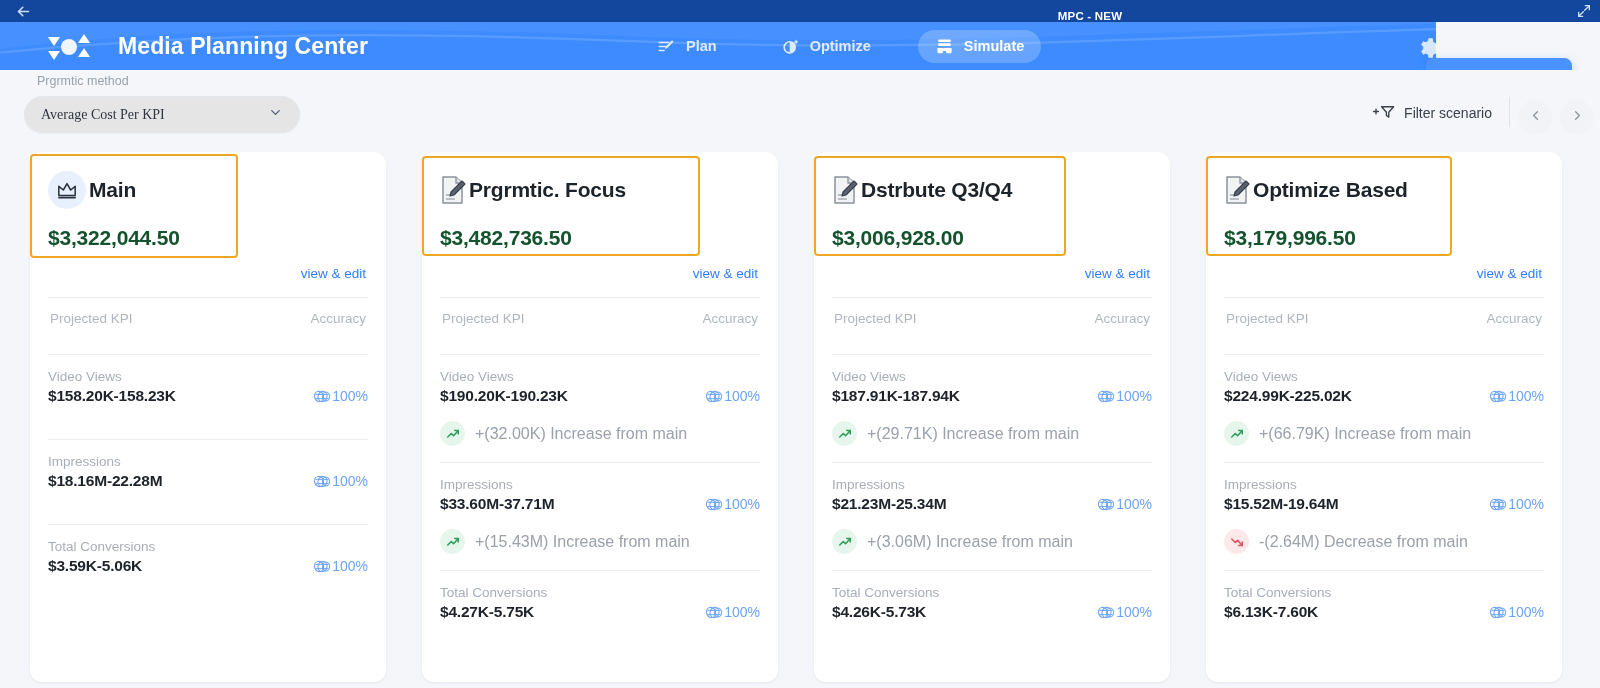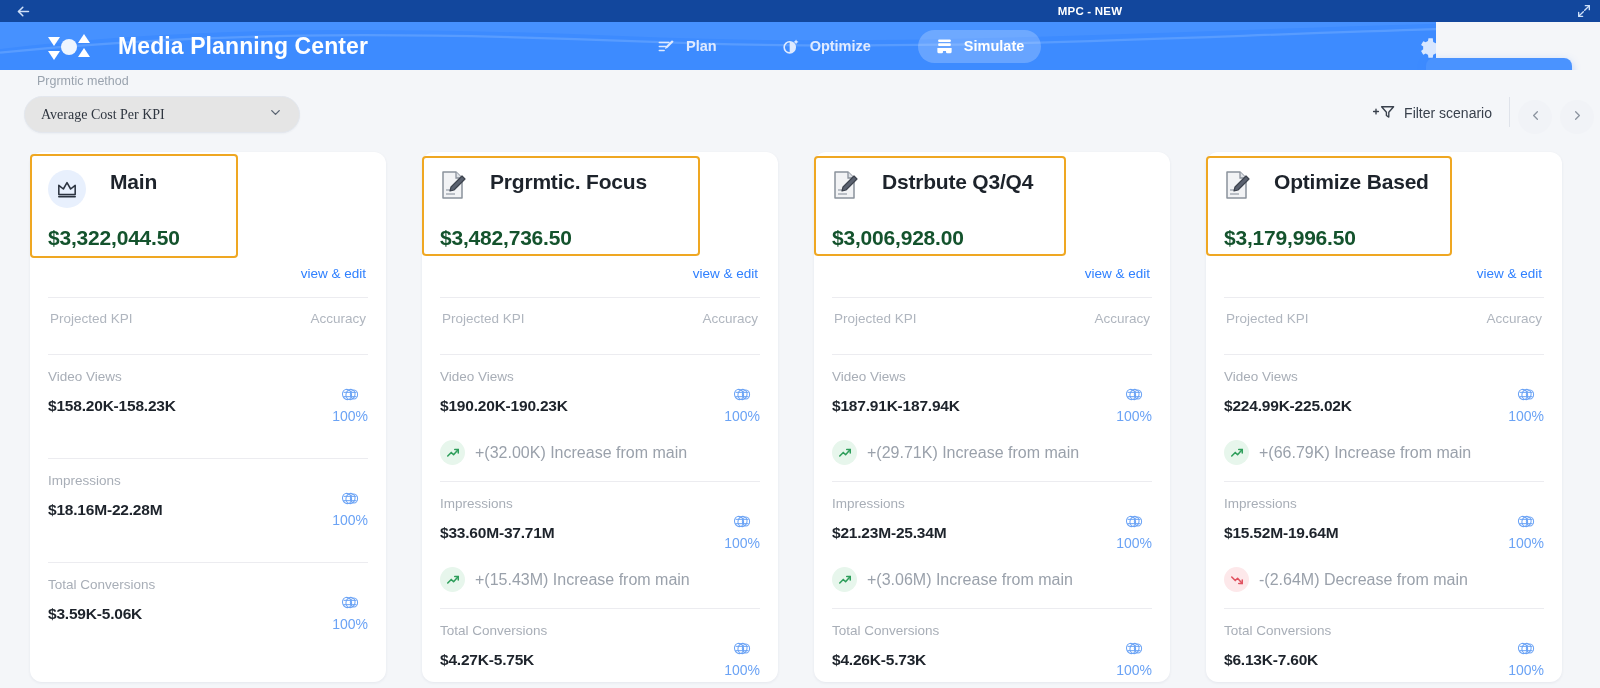--- a/index.html
+++ b/index.html
@@ -8,21 +8,21 @@
     overflow: hidden;
     font-family: "Liberation Sans", sans-serif;
     background: #f4f6f9;
   }
 
   
   .titlebar {
     position: absolute; top: 0; left: 0;
     width: 1600px; height: 22px;
     background: #12479d;
-    display: flex; align-items: center;
+    display: flex; align-items: flex-end;
     color: #ffffff;
   }
   .tb-back {
     width: 46px; height: 22px;
     display: flex; align-items: center; justify-content: center;
     color: #cfe0f8;
   }
   .tb-title {
     position: absolute; left: 0; right: 0;
     text-align: center;
@@ -165,21 +165,21 @@
     border: 2px solid #efa722;
     border-radius: 4px;
     padding: 16px 16px 14px 14px;
     background: transparent;
     pointer-events: none;
   }
   .cardhead {
     padding: 18px 0 0 0;
   }
   .cardtitlerow {
-    display: flex; gap: 24px;
+    display: flex; align-items: center; gap: 3px;
     height: 40px;
   }
   .crownbubble {
     width: 38px; height: 38px; border-radius: 50%;
     background: #e8f0fd;
     display:flex; align-items:center; justify-content:center;
   }
   .memoicon { width: 26px; height: 30px; display:block; }
   .cardtitle {
     font-size: 21px; font-weight: bold; color: #1d232b;
@@ -205,21 +205,21 @@
   }
   .kpirow {
     padding-top: 14px;
   }
   .kpiname { font-size: 13.5px; color: #a8aeb7; }
   .kpivalrow {
     display: flex; align-items: center; justify-content: space-between;
     margin-top: 3px;
   }
   .kpival { font-size: 15.5px; font-weight: bold; color: #1d232b; letter-spacing:-.2px; }
-  .acc { display:flex; align-items:center; gap:6px; color:#6ba3f5; font-size:14px;flex-direction:column; }
+  .acc { display:flex; align-items:center; color:#6ba3f5; font-size:14px; }
   .accicon { width: 19px; height: 15px; display:block; }
   .deltarow {
     display: flex; align-items: center; gap: 10px;
     margin-top: 16px;
     font-size: 16px; color: #9aa1ab;
   }
   .deltabubble {
     width: 25px; height: 25px; border-radius: 50%;
     display:flex; align-items:center; justify-content:center;
     flex: 0 0 25px;

